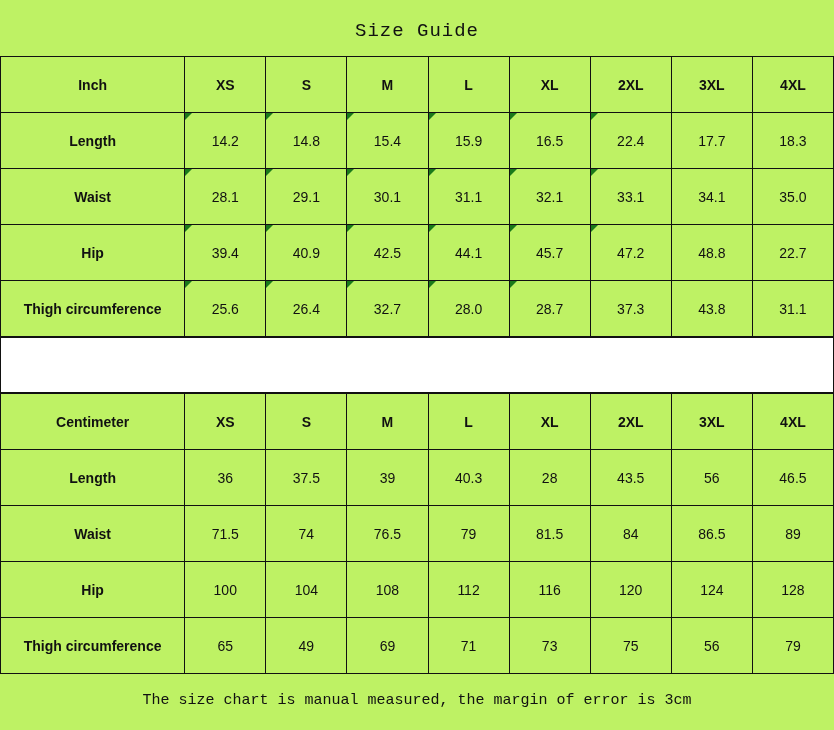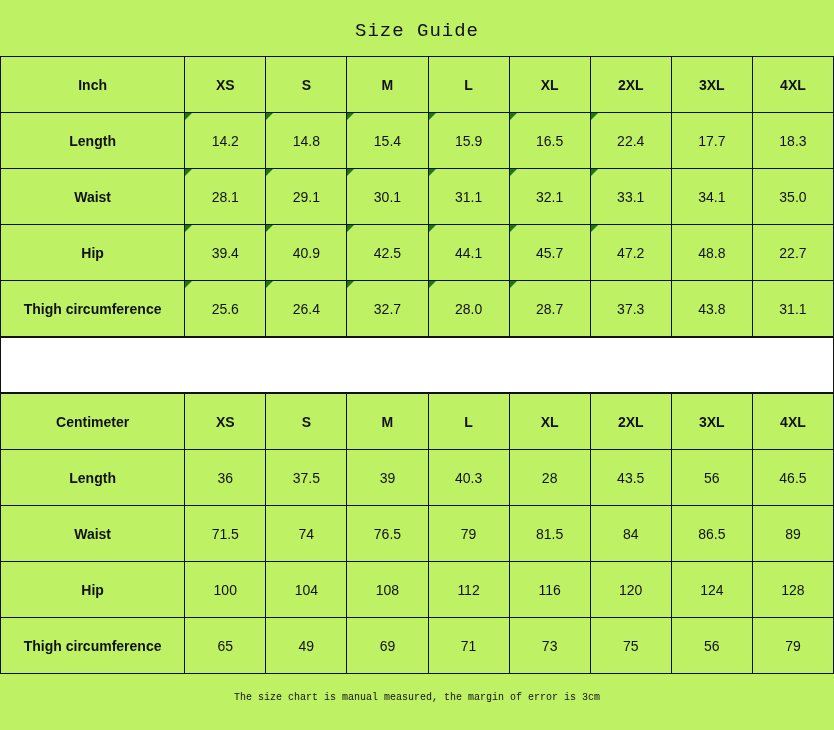--- a/index.html
+++ b/index.html
@@ -78,21 +78,21 @@
     border-left: 1px solid #111111;
     border-right: 1px solid #111111;
     border-top: 1px solid #111111;
     border-bottom: 1px solid #111111;
     box-sizing: border-box;
     background: #ffffff;
   }
   .footnote {
     text-align: center;
     font-family: "Liberation Mono", monospace;
-    font-size: 10px;
+    font-size: 15px;
     color: #111111;
     padding-top: 18px;
   }
 </style>
 </head>
 <body>
 
 <div class="page">
 
   <div class="title">Size Guide</div>

